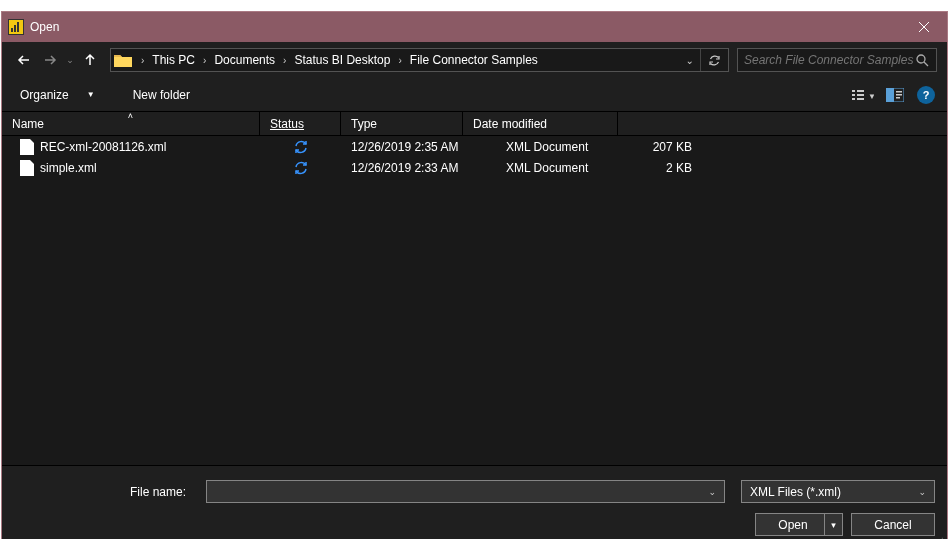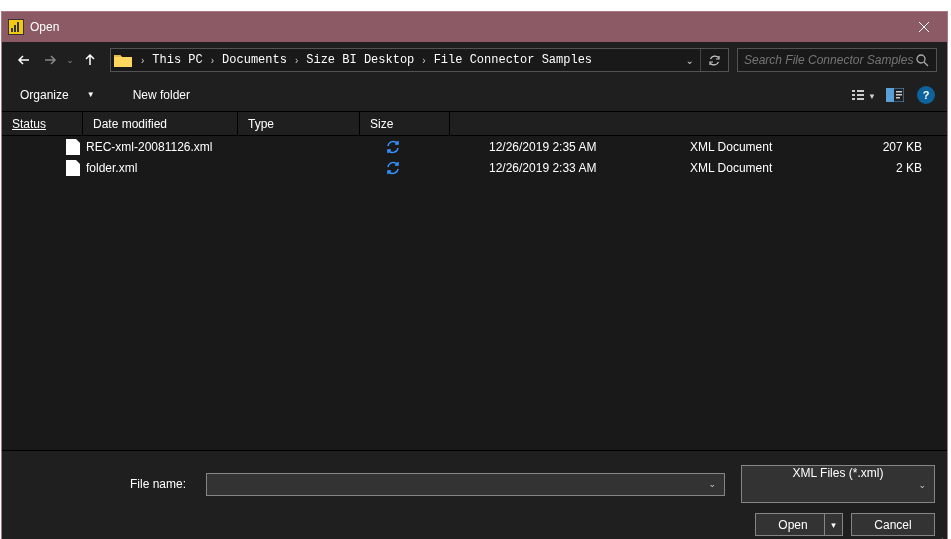--- a/index.html
+++ b/index.html
@@ -13,21 +13,21 @@
 .titlebar .close svg { width: 10px; height: 10px; stroke: #fff; stroke-width: 1; }
 
 .navbar { height: 36px; background: #1f1f1f; display: flex; align-items: center; padding: 0 10px; gap: 2px; }
 .nav-btn { width: 24px; height: 24px; display: flex; align-items: center; justify-content: center; cursor: pointer; color: #888; }
 .nav-btn.enabled { color: #fff; }
 .nav-btn svg { width: 14px; height: 14px; }
 .nav-drop { width: 12px; color: #888; font-size: 9px; display:flex; align-items:center; justify-content:center; height:24px; cursor:pointer;}
 .addressbar { flex: 1; height: 24px; background: #191919; border: 1px solid #535353; margin: 0 6px; display: flex; align-items: center; padding-left: 2px; overflow:hidden;}
 .addressbar .folder-icon { width: 20px; height: 20px; display: flex; align-items: center; justify-content: center; margin-right:2px; }
 .addressbar .chev { color: #ccc; font-size: 10px; padding: 0 6px; cursor:pointer; }
-.addressbar .crumb { color: #fff; font-size: 12px; cursor: pointer; padding: 4px 2px; white-space:nowrap;font-family:Liberation Mono, monospace; }
+.addressbar .crumb { color: #fff; font-size: 12px; cursor: pointer; padding: 4px 2px; white-space:nowrap; }
 .addressbar .spacer { flex: 1; }
 .addressbar .addr-drop { color:#ccc; font-size:10px; padding:0 6px; cursor:pointer;}
 .addressbar .refresh { width: 28px; height: 22px; display: flex; align-items: center; justify-content: center; color: #ccc; cursor: pointer; border-left:1px solid #444;}
 .searchbox { width: 200px; height: 24px; background: #191919; border: 1px solid #535353; display: flex; align-items: center; padding: 0 6px; }
 .searchbox input { flex: 1; background: transparent; border: none; color: #a16207; font-size: 12px; outline: none; font-style: italic;}
 .searchbox .search-icon { color: #aaa; width: 16px; height: 16px; display:flex; align-items:center; justify-content:center;}
 
 .toolbar { height: 34px; display: flex; align-items: center; padding: 0 12px; border-bottom: 1px solid #000; background:#1f1f1f;}
 .tool-item { color: #fff; font-size: 12px; padding: 4px 6px; cursor: pointer; display: flex; align-items: center; gap: 18px; }
 .tool-item .drop { font-size: 8px; color: #fff; }
@@ -40,35 +40,35 @@
 .headers .hcol { display: flex; align-items: center; padding: 0 10px; border-right: 1px solid #000; position: relative; cursor:pointer;}
 .headers .hcol .sort-arrow { position: absolute; left: 50%; top: -1px; transform: translateX(-50%); font-size: 9px; color: #fff; }
 .col-name { width: 258px; }
 .col-status { width: 81px; text-decoration: underline; }
 .col-date { width: 155px; }
 .col-type { width: 122px; }
 .col-size { width: 90px; text-align: right; justify-content: flex-start;}
 
 .filelist { flex: 1; background: #191919; overflow: auto; }
 .file-row { height: 21px; display: flex; align-items: center; color: #fff; font-size: 12px; cursor: pointer; }
-.file-row .c { display: flex; align-items: center; padding: 0 10px; margin-left: 46px; }
+.file-row .c { display: flex; align-items: center; padding: 0 10px; }
 .file-row .c-name { width: 258px; gap: 6px; }
 .file-row .c-status { width: 81px; justify-content: center; color: #3794ff; }
 .file-row .c-date { width: 155px; }
 .file-row .c-type { width: 122px; }
 .file-row .c-size { width: 90px; justify-content: flex-end; padding-right: 16px;}
 .file-icon { width: 14px; height: 16px; background: #fff; position: relative; margin-left:8px;}
 .file-icon::before { content:""; position:absolute; top:0; right:0; width:0; height:0; border-left:4px solid transparent; border-top:4px solid #191919;}
 
 .bottom { background: #1f1f1f; padding: 14px 12px 10px 12px; border-top:1px solid #000;}
 .fn-row { display: flex; align-items: center; gap: 16px; margin-bottom: 10px; }
 .fn-label { color: #fff; font-size: 12px; width: 176px; text-align: right; padding-right: 4px;}
 .fn-input { flex: 1; height: 23px; background: #333; border: 1px solid #858585; color: #fff; font-size: 12px; padding: 0 4px; display:flex; align-items:center;}
 .fn-input .drop { margin-left: auto; font-size: 9px; color:#ccc; cursor:pointer; padding:0 4px;}
-.filter { width: 194px; height: 38px; background: #333; border: 1px solid #858585; color: #fff; font-size: 12px; display: flex; align-items: center; padding: 0 8px; cursor:pointer;flex-direction:column;}
+.filter { width: 194px; height: 23px; background: #333; border: 1px solid #858585; color: #fff; font-size: 12px; display: flex; align-items: center; padding: 0 8px; cursor:pointer;}
 .filter .drop { margin-left: auto; font-size: 9px; color:#ccc;}
 .btn-row { display: flex; justify-content: flex-end; gap: 8px; }
 .btn { height: 23px; border: 1px solid #858585; background: #333; color: #fff; font-size: 12px; display: flex; align-items: center; justify-content: center; cursor: pointer; }
 .btn-open { width: 88px; position:relative;}
 .btn-open .split { width: 18px; border-left:1px solid #858585; height:100%; display:flex; align-items:center; justify-content:center; font-size:9px; position:absolute; right:0; top:0;}
 .btn-open .lbl { padding-right:12px;}
 .btn-cancel { width: 84px; }
 .resize-grip { position:absolute; bottom:2px; right:2px; color:#666; font-size:10px; line-height:4px; letter-spacing:1px; text-align:right;}
 </style>
 </head>
@@ -116,21 +116,21 @@
         <svg width="18" height="14" viewBox="0 0 18 14">
             <path d="M0 2h6l2 2h10v10H0z" fill="#ffd75e"></path>
             <path d="M0 2h6l2 2H0z" fill="#e6b84f"></path>
           </svg>
       </div>
       <span class="chev">›</span>
       <span class="crumb">This PC</span>
       <span class="chev">›</span>
       <span class="crumb">Documents</span>
       <span class="chev">›</span>
-      <span class="crumb">Size BI Desktop</span>
+      <span class="crumb">Status BI Desktop</span>
       <span class="chev">›</span>
       <span class="crumb">File Connector Samples</span>
       <span class="spacer"></span>
       <span class="addr-drop">⌄</span>
       <div class="refresh">
           <svg width="13" height="13" viewBox="0 0 13 13" fill="none" stroke="#ccc" stroke-width="1.2">
             <path d="M11 2v3H8M2 11V8h3"></path>
             <path d="M2.5 5a5 5 0 018-1.5M10.5 8a5 5 0 01-8 1.5"></path>
           </svg>
         </div>
@@ -174,31 +174,32 @@
           <rect x="0" y="0" width="8" height="14" fill="#5aa0d8"></rect>
           <rect x="10" y="3" width="6" height="1.5" fill="#ccc"></rect>
           <rect x="10" y="6" width="6" height="1.5" fill="#ccc"></rect>
           <rect x="10" y="9" width="4" height="1.5" fill="#ccc"></rect>
         </svg>
     </div>
     <div class="help-icon">?</div>
   </div>
 
   <div class="headers">
+    <div class="hcol col-name">
+      <span>Name</span>
+      <span class="sort-arrow">˄</span>
+    </div>
     <div class="hcol col-status">
         <span>Status</span>
       </div>
+    <div class="hcol col-type">
+        <span>Type</span>
+      </div>
     <div class="hcol col-date">
         <span>Date modified</span>
-      </div>
-    <div class="hcol col-type">
-        <span>Type</span>
-      </div>
-    <div class="hcol col-size">
-        <span>Size</span>
       </div>
   </div>
 
   <div class="filelist">
     <div class="file-row">
       <div class="c c-name">
           <div class="file-icon"></div>
           <span>REC-xml-20081126.xml</span>
         </div>
       <div class="c c-status">
@@ -213,21 +214,21 @@
       <div class="c c-type">
           <span>XML Document</span>
         </div>
       <div class="c c-size">
           <span>207 KB</span>
         </div>
     </div>
     <div class="file-row">
       <div class="c c-name">
           <div class="file-icon"></div>
-          <span>folder.xml</span>
+          <span>simple.xml</span>
         </div>
       <div class="c c-status">
           <svg width="14" height="14" viewBox="0 0 14 14" fill="none" stroke="#3794ff" stroke-width="1.5">
             <path d="M12 4a5.5 5.5 0 00-10 2M2 10a5.5 5.5 0 0010-2"></path>
             <path d="M12 1v3H9M2 13v-3h3"></path>
           </svg>
         </div>
       <div class="c c-date">
           <span>12/26/2019 2:33 AM</span>
         </div>

